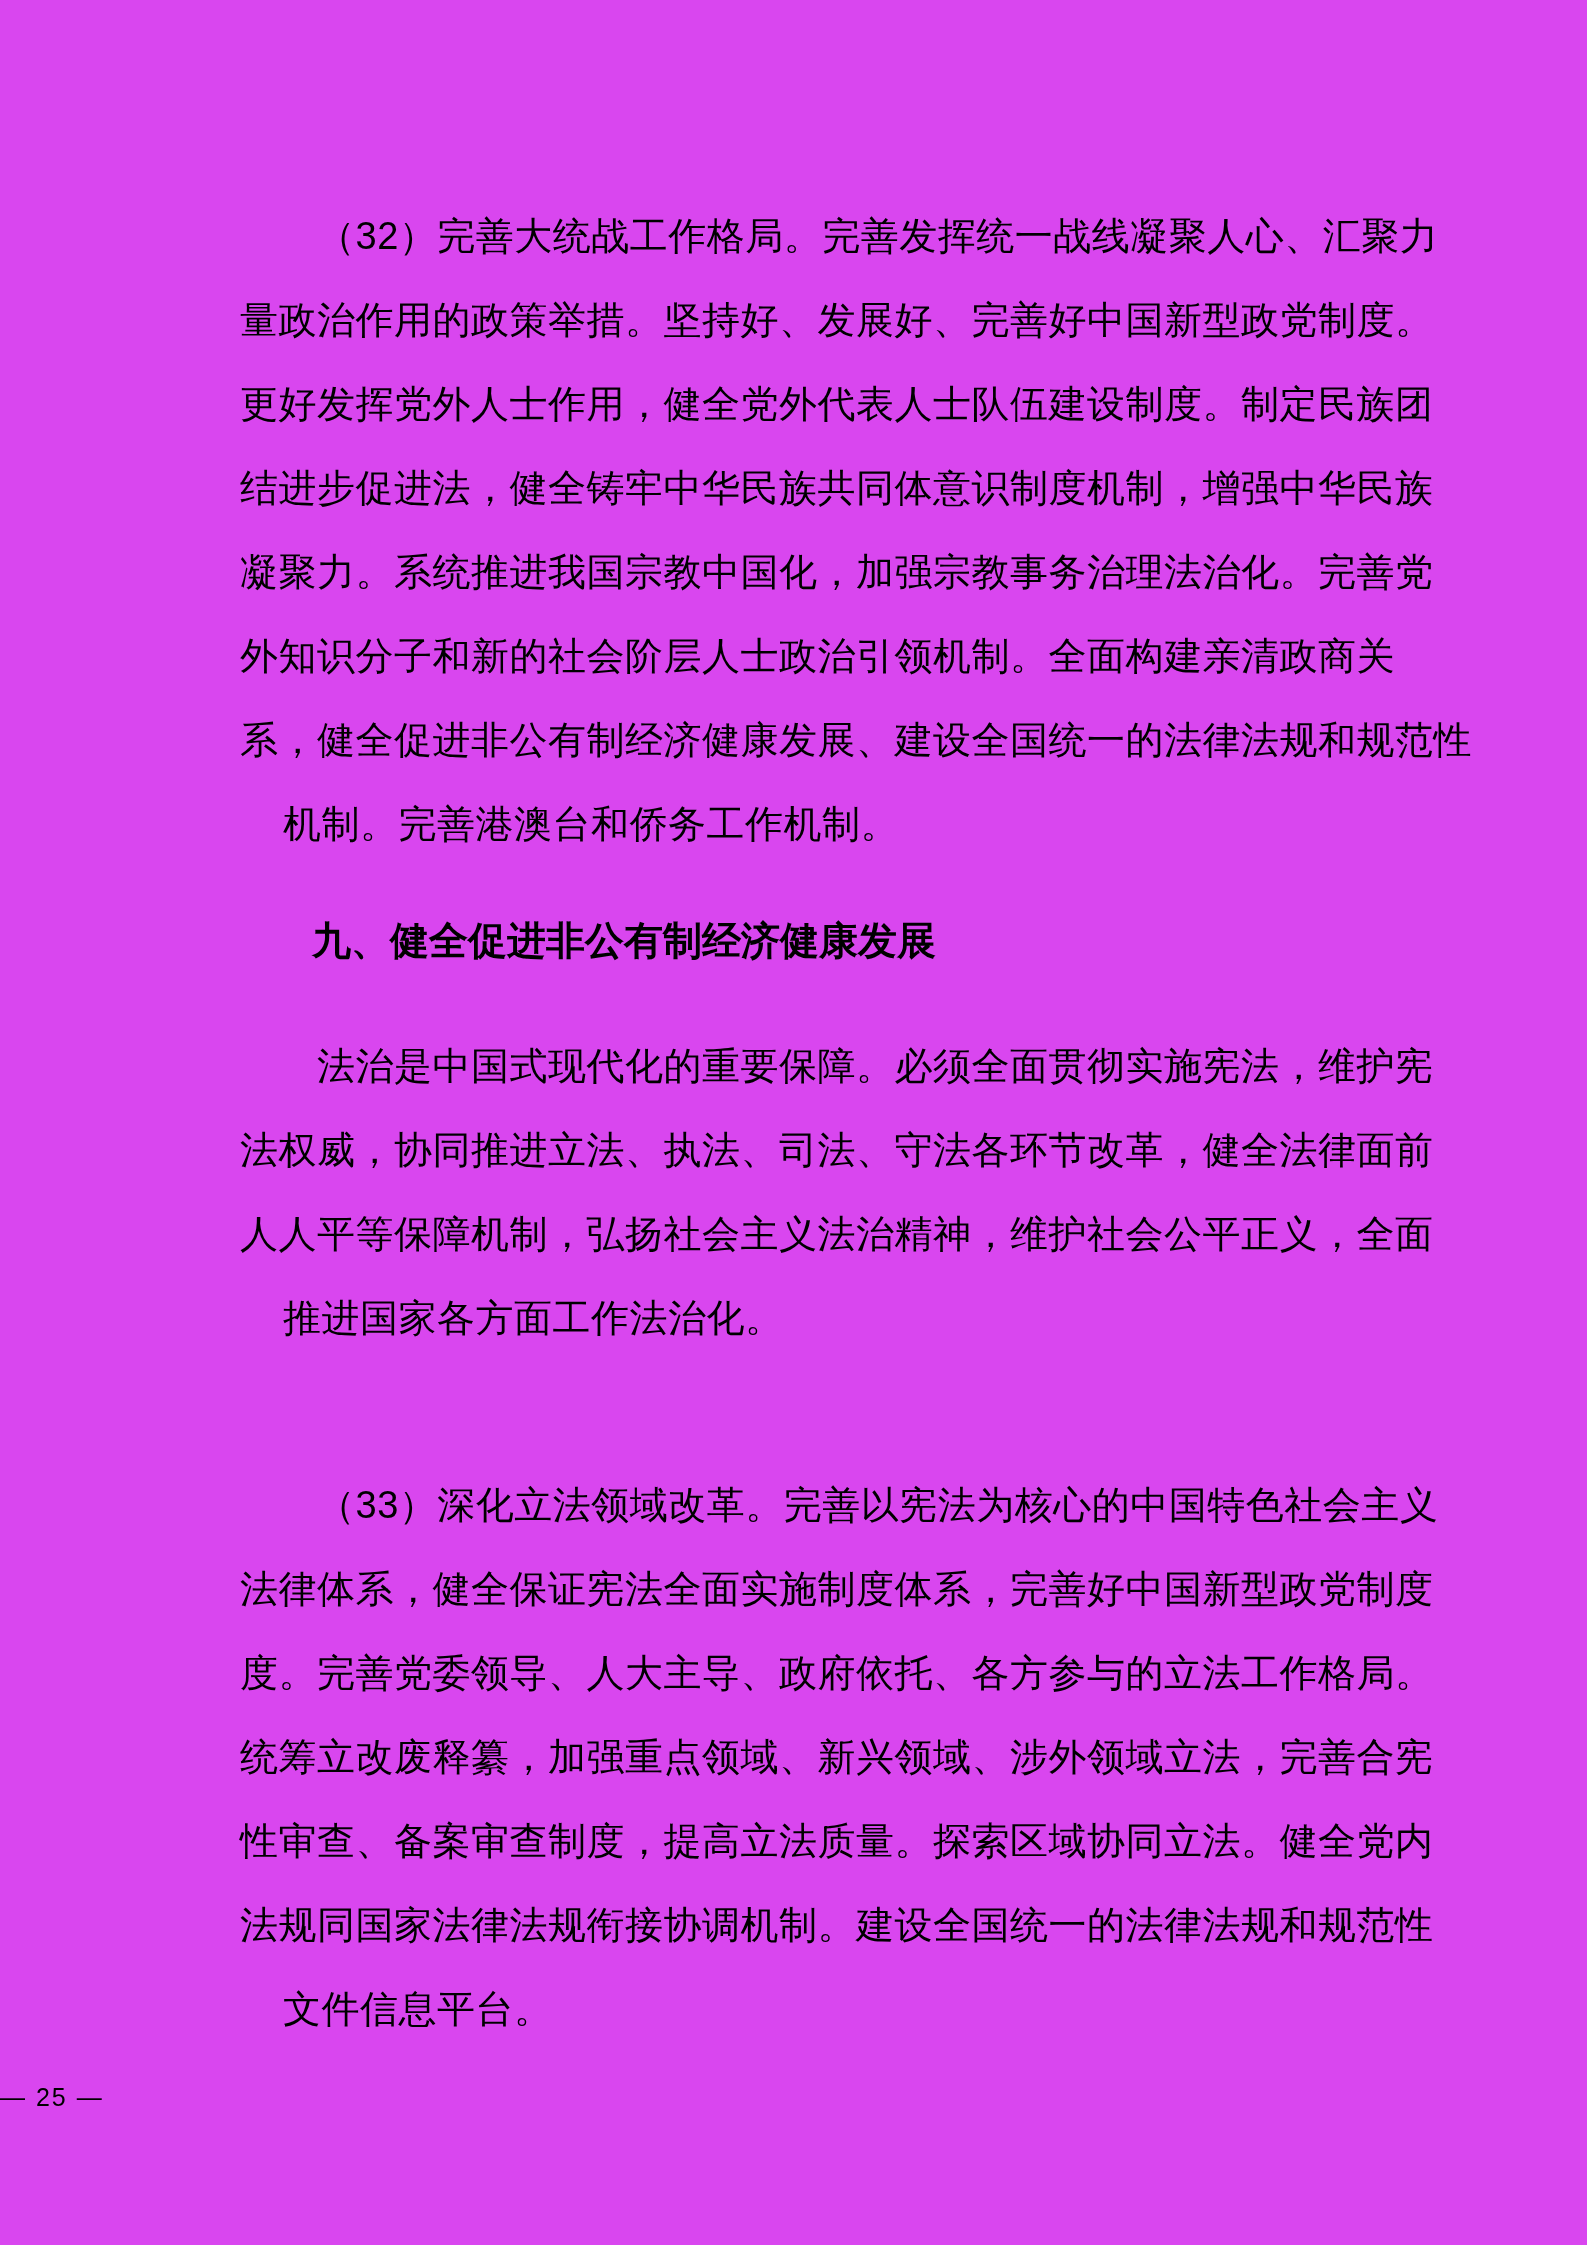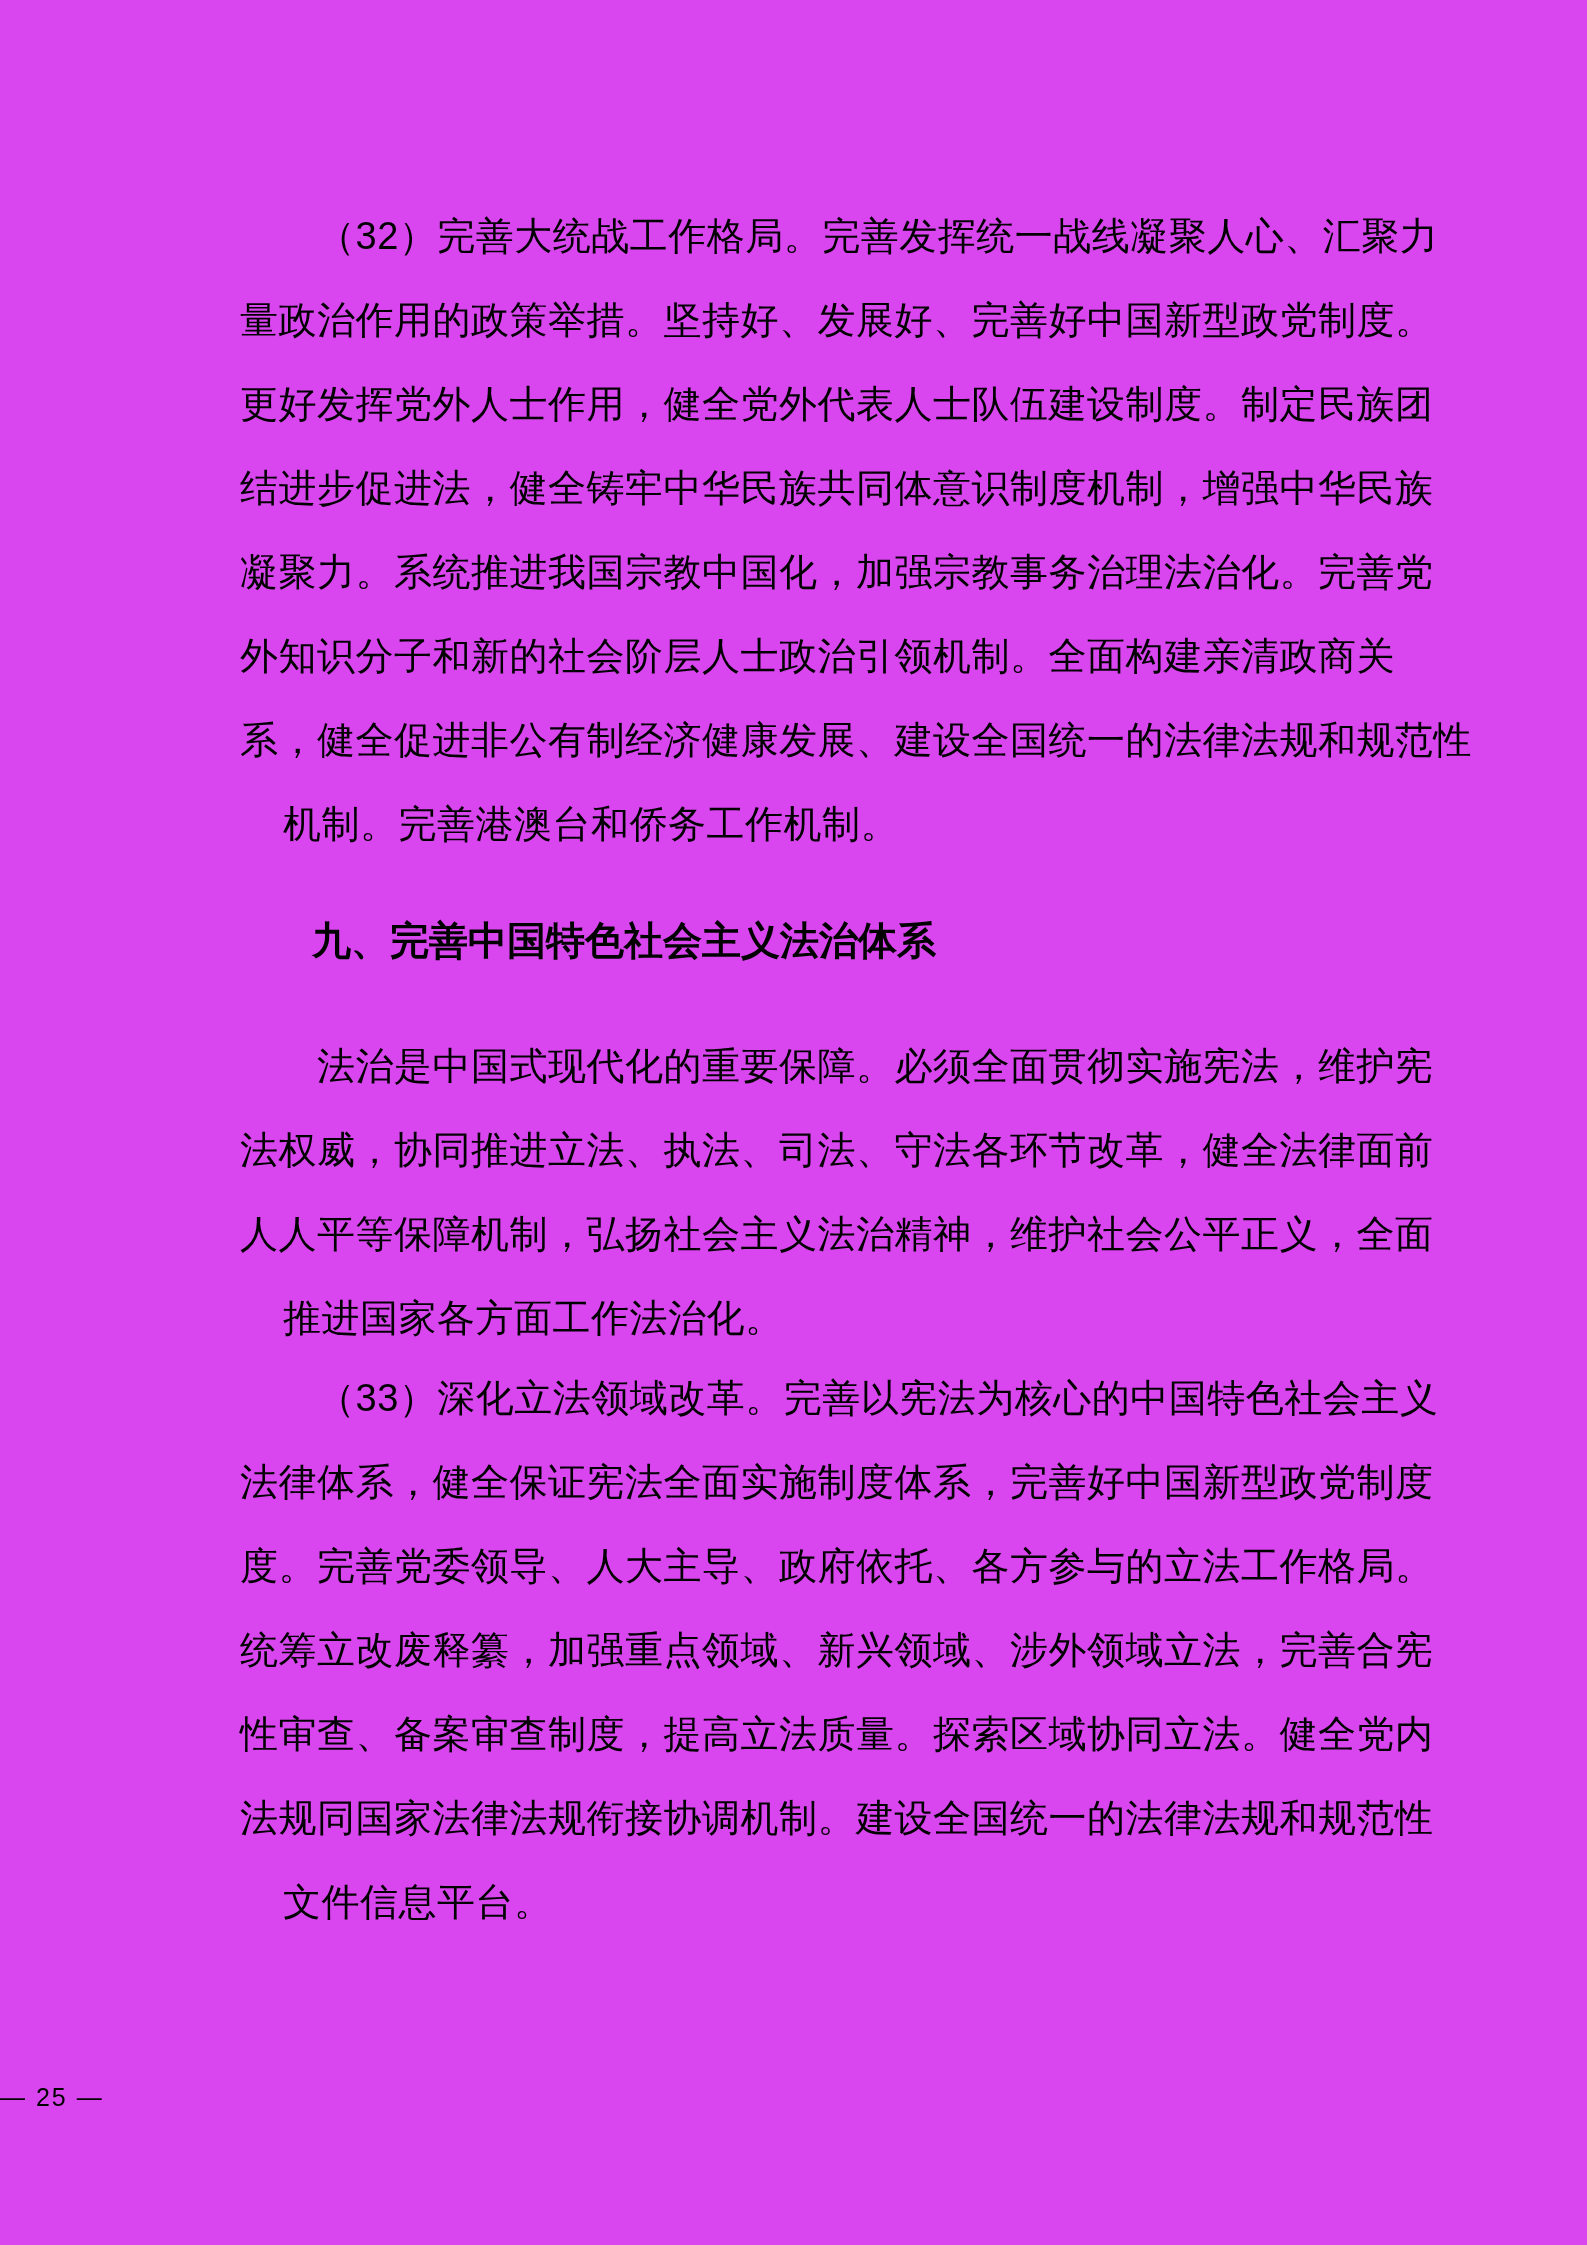--- a/index.html
+++ b/index.html
@@ -68,30 +68,30 @@
       <div class="line first">（32）完善大统战工作格局。完善发挥统一战线凝聚人心、汇聚力</div>
       <div class="line">量政治作用的政策举措。坚持好、发展好、完善好中国新型政党制度。</div>
       <div class="line">更好发挥党外人士作用，健全党外代表人士队伍建设制度。制定民族团</div>
       <div class="line">结进步促进法，健全铸牢中华民族共同体意识制度机制，增强中华民族</div>
       <div class="line">凝聚力。系统推进我国宗教中国化，加强宗教事务治理法治化。完善党</div>
       <div class="line">外知识分子和新的社会阶层人士政治引领机制。全面构建亲清政商关</div>
       <div class="line">系，健全促进非公有制经济健康发展、建设全国统一的法律法规和规范性</div>
       <div class="line last">机制。完善港澳台和侨务工作机制。</div>
     </div>
 
-  <div class="heading" style="top:917px;">九、完善中国特色社会主义法治体系</div>
+  <div class="heading" style="top:917px;">九、健全促进非公有制经济健康发展</div>
 
   <div class="para" style="top:1024px;">
       <div class="line first">法治是中国式现代化的重要保障。必须全面贯彻实施宪法，维护宪</div>
       <div class="line">法权威，协同推进立法、执法、司法、守法各环节改革，健全法律面前</div>
       <div class="line">人人平等保障机制，弘扬社会主义法治精神，维护社会公平正义，全面</div>
       <div class="line last">推进国家各方面工作法治化。</div>
     </div>
 
-  <div class="para" style="top:1356px;">
+  <div class="para" style="top:1463px;">
       <div class="line first">（33）深化立法领域改革。完善以宪法为核心的中国特色社会主义</div>
       <div class="line">法律体系，健全保证宪法全面实施制度体系，完善好中国新型政党制度</div>
       <div class="line">度。完善党委领导、人大主导、政府依托、各方参与的立法工作格局。</div>
       <div class="line">统筹立改废释纂，加强重点领域、新兴领域、涉外领域立法，完善合宪</div>
       <div class="line">性审查、备案审查制度，提高立法质量。探索区域协同立法。健全党内</div>
       <div class="line">法规同国家法律法规衔接协调机制。建设全国统一的法律法规和规范性</div>
       <div class="line last">文件信息平台。</div>
     </div>
 
   <div class="footer">

